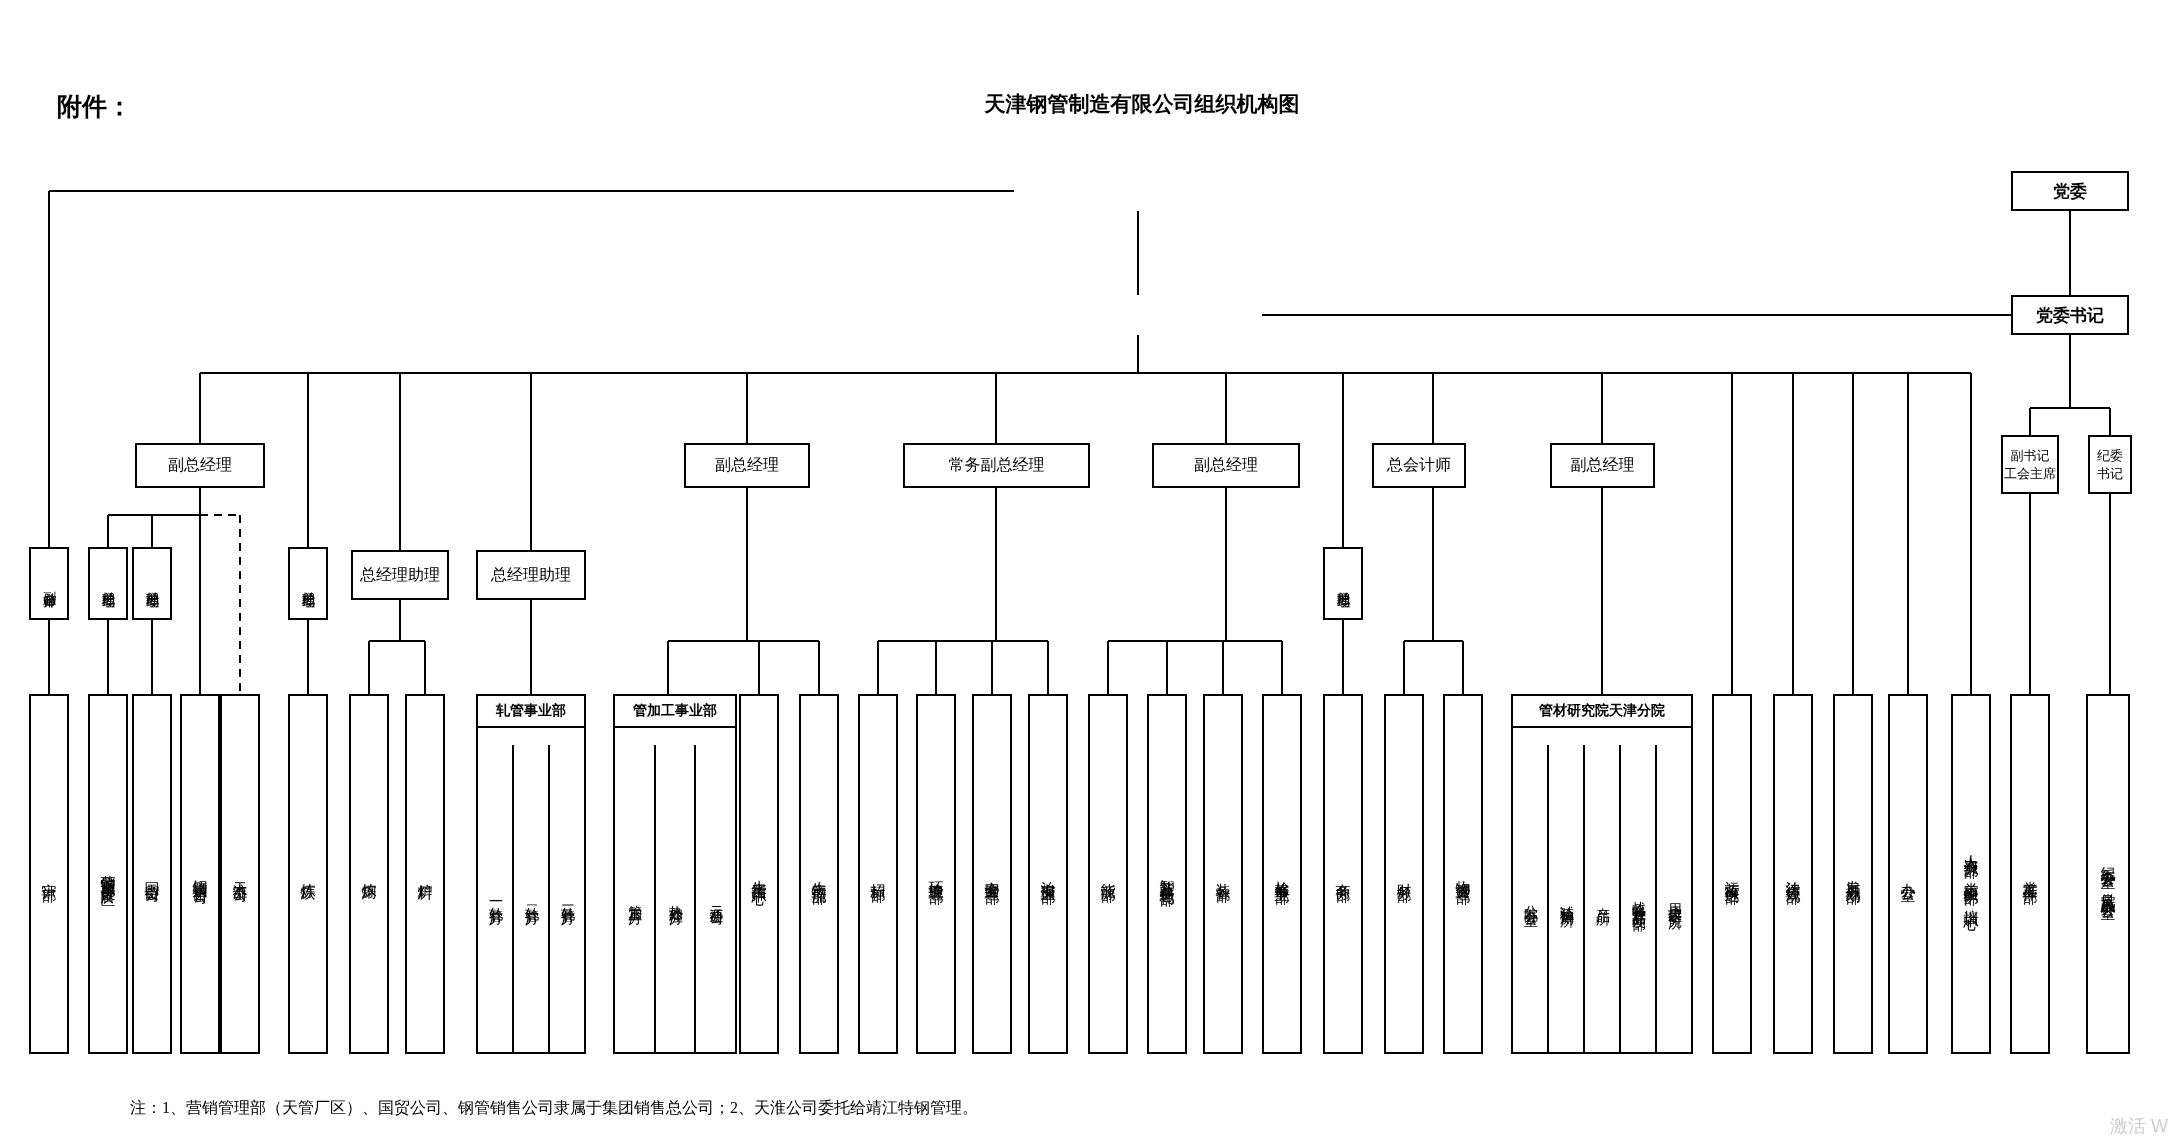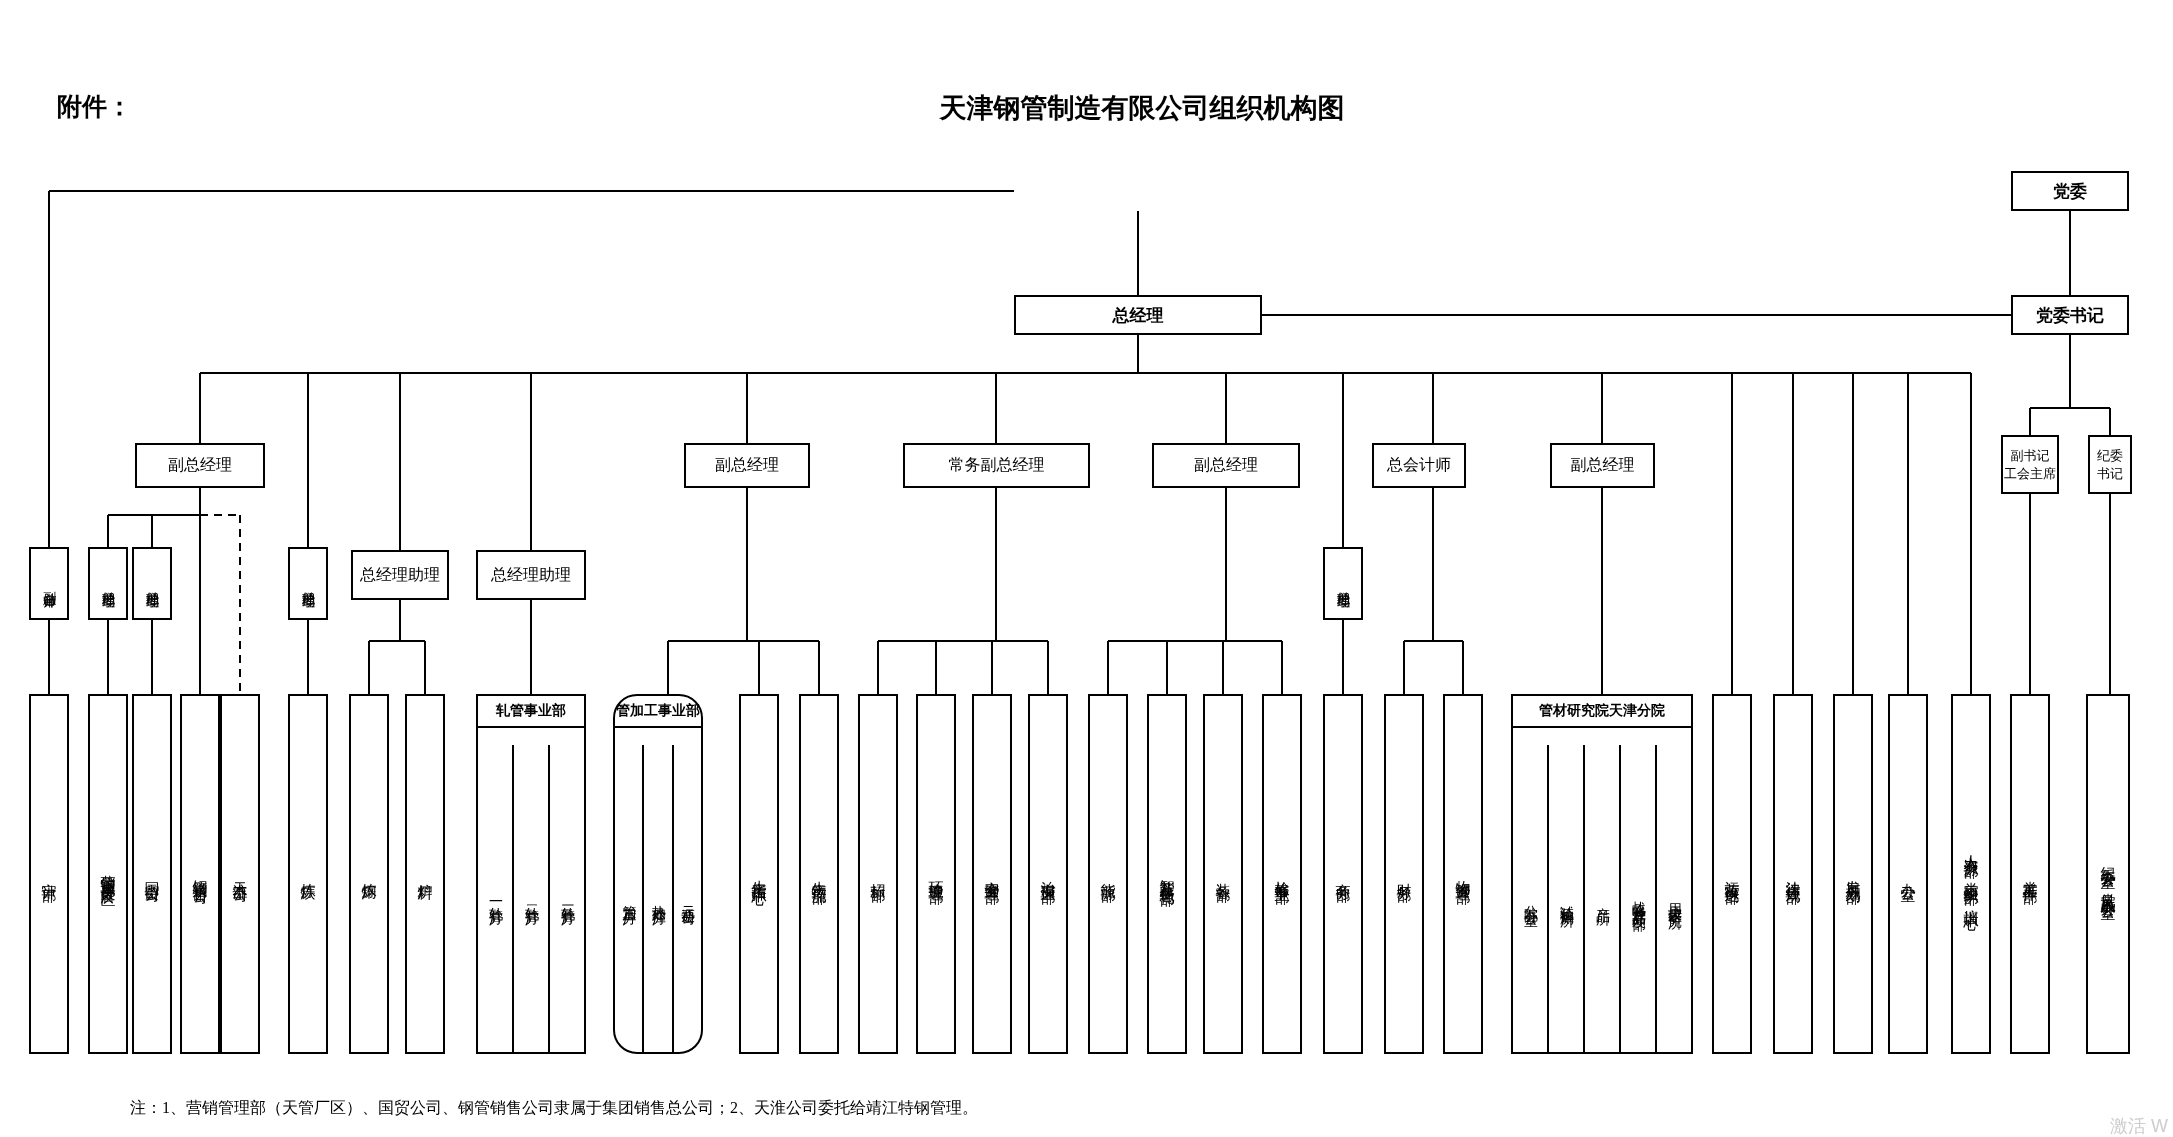--- a/index.html
+++ b/index.html
@@ -11,21 +11,21 @@
     font-family: "Liberation Serif", "DejaVu Serif", serif;
     color: #000;
   }
   .attachment-label {
     position: absolute; top: 90px; left: 57px;
     font-size: 25px; font-weight: bold; white-space: nowrap;
   }
   .chart-title {
     position: absolute; top: 90px; left: 1142px;
     transform: translateX(-50%);
-    font-size: 27px; font-weight: bold; white-space: nowrap;
+    font-size: 21px; font-weight: bold; white-space: nowrap;
   }
   #connectors { position: absolute; top: 0; left: 0; }
   #connectors line { stroke: #000; stroke-width: 2; shape-rendering: crispEdges; }
   #nodes-layer { position: absolute; inset: 0; }
   .node {
     position: absolute;
     border: 2px solid #000;
     background: #fff;
     display: flex; align-items: center; justify-content: center;
     text-align: center;
@@ -149,23 +149,20 @@
     <line x1="2110" y1="408" x2="2110" y2="435"></line>
     <line x1="2030" y1="494" x2="2030" y2="694"></line>
     <line x1="2110" y1="494" x2="2110" y2="694"></line>
     <line x1="200" y1="515" x2="240" y2="515" stroke-dasharray="8 6"></line>
     <line x1="240" y1="515" x2="240" y2="694" stroke-dasharray="8 6"></line>
   </svg>
 <div id="nodes-layer">
     <div class="node top" style="left: 2011px; top: 171px; width: 118px; height: 40px;">
       <span>党委</span>
     </div>
-    <div class="node top" style="left: 1014px; top: 295px; width: 248px; height: 40px;">
-      <span>总经理</span>
-    </div>
     <div class="node top" style="left: 2011px; top: 295px; width: 118px; height: 40px;">
       <span>党委书记</span>
     </div>
     <div class="node h" style="left: 135px; top: 443px; width: 130px; height: 45px;">
       <span>副总经理</span>
     </div>
     <div class="node h" style="left: 684px; top: 443px; width: 126px; height: 45px;">
       <span>副总经理</span>
     </div>
     <div class="node h" style="left: 903px; top: 443px; width: 187px; height: 45px;">
@@ -302,21 +299,21 @@
           <span>一轧管分厂</span>
         </div>
         <div class="group-col">
           <span>二轧管分厂</span>
         </div>
         <div class="group-col">
           <span>三轧管分厂</span>
         </div>
       </div>
     </div>
-    <div class="group" style="left: 613px; top: 694px; width: 90px; height: 360px; border-radius: 24px;">
+    <div class="group" style="left: 613px; top: 694px; width: 124px; height: 360px;">
       <div class="group-header">
         <span>管加工事业部</span>
       </div>
       <div class="group-cols">
         <div class="group-col">
           <span>管加工分厂</span>
         </div>
         <div class="group-col">
           <span>热处理分厂</span>
         </div>

